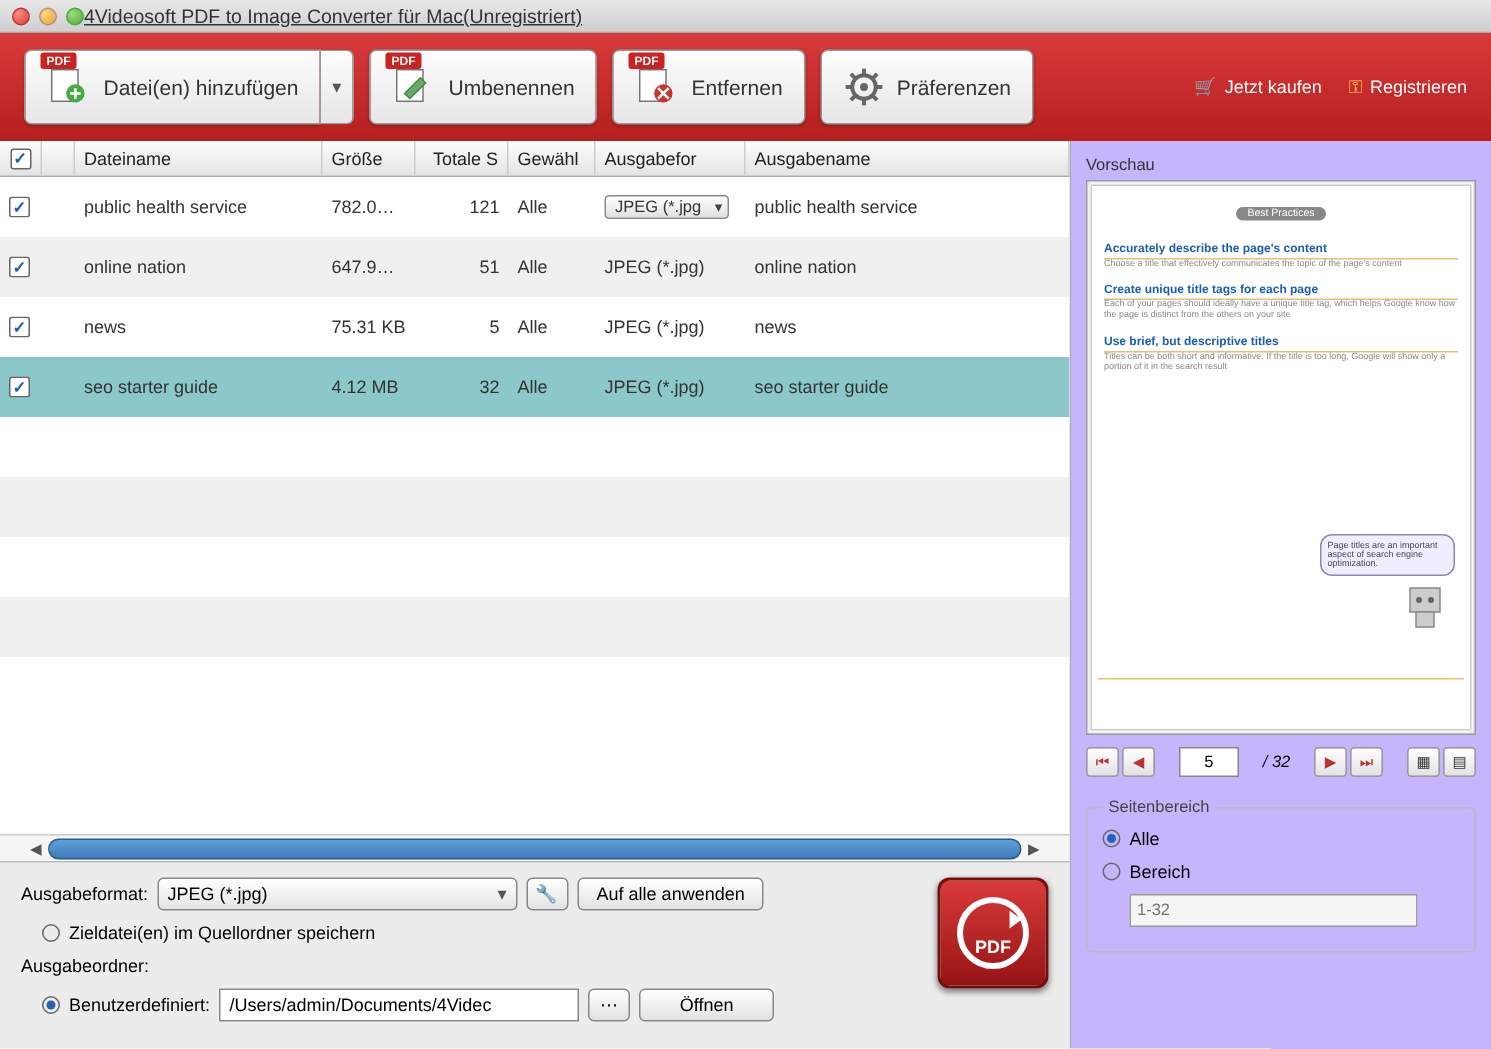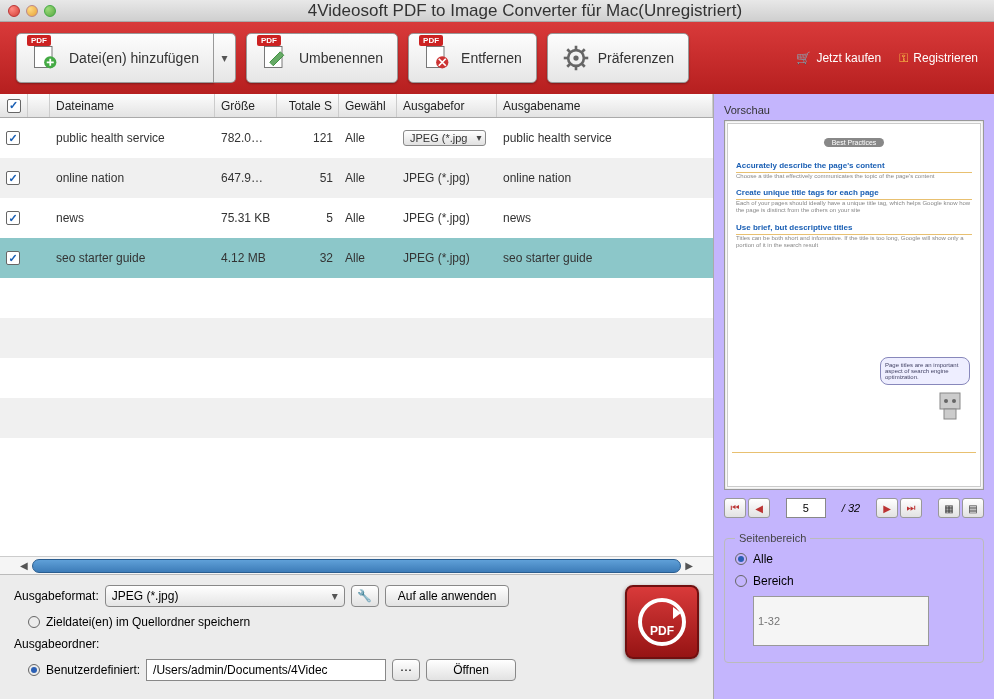--- a/index.html
+++ b/index.html
@@ -5,21 +5,21 @@
 * { box-sizing: border-box; margin: 0; padding: 0; }
 body { font-family: "Lucida Grande", Arial, sans-serif; font-size: 12px; background: #ececec; width: 994px; height: 699px; overflow: hidden; }
 
 
 .titlebar { height: 22px; background: linear-gradient(#e8e8e8, #cfcfcf); display: flex; align-items: center; border-bottom: 1px solid #aaa; }
 .traffic { display: flex; gap: 6px; padding-left: 8px; }
 .traffic span { width: 12px; height: 12px; border-radius: 50%; display: inline-block; }
 .tr-close { background: radial-gradient(circle at 30% 30%, #ff8b82, #d43f36); border:1px solid #b33; }
 .tr-min { background: radial-gradient(circle at 30% 30%, #ffd97f, #e6a238); border:1px solid #b88; }
 .tr-max { background: radial-gradient(circle at 30% 30%, #9bdc7a, #5aa743); border:1px solid #4a4; }
-.titletext { flex:1; text-align:center; font-size:17px; color:#333; }
+.titletext { flex:1; font-size:13px; color:#333;text-decoration:underline; }
 
 
 .toolbar { height: 72px; background: linear-gradient(#d93a3a, #b61f1f); display:flex; align-items:center; padding: 0 16px; gap:10px; }
 .tb-btn { height:50px; background: linear-gradient(#fdfdfd,#e6e6e6); border:1px solid #999; border-radius:5px; display:flex; align-items:center; gap:8px; padding:0 14px; cursor:pointer; color:#333; font-size:14px; box-shadow: 0 1px 2px rgba(0,0,0,0.3); }
 .tb-btn svg { width:28px; height:28px; }
 .tb-split { width:22px; height:50px; background:linear-gradient(#fdfdfd,#e6e6e6); border:1px solid #999; border-left:none; border-radius:0 5px 5px 0; display:flex; align-items:center; justify-content:center; cursor:pointer; }
 .tb-btn.first { border-radius:5px 0 0 5px; }
 .toolbar-right { margin-left:auto; display:flex; gap:18px; }
 .link-btn { color:#fff; font-size:12px; display:flex; align-items:center; gap:5px; cursor:pointer; }
 
@@ -75,21 +75,21 @@
 .pv-pill { background:#888; color:#fff; border-radius:8px; padding:1px 8px; font-size:7px; display:inline-block; margin:6px auto; }
 .pv-h { color:#1a5fb4; font-weight:bold; font-size:8px; margin-top:8px; border-bottom:1px solid #e8c070; padding-bottom:2px; }
 .pv-t { color:#888; font-size:6px; line-height:1.2; }
 .preview-ctrl { display:flex; align-items:center; gap:6px; margin-top:8px; justify-content:space-between; }
 .nav-grp { display:flex; gap:2px; }
 .nav-btn { width:22px; height:20px; border:1px solid #999; border-radius:3px; background:linear-gradient(#fff,#e2e2e2); display:flex; align-items:center; justify-content:center; cursor:pointer; font-size:10px; color:#b33; }
 .page-input { width:40px; height:20px; border:1px solid #888; text-align:center; font-size:11px; }
 
 fieldset { border:1px solid #bbb; border-radius:4px; margin-top:14px; padding:8px 10px; }
 legend { font-size:11px; color:#444; padding:0 4px; }
-.range-input { width:176px; border:1px solid #999; padding:18px 4px; font-size:11px; background:#f5f5f5; color:#888; }
+.range-input { width:192px; border:1px solid #999; padding:4px 4px; font-size:11px; background:#f5f5f5; color:#888; }
 .hint { font-size:11px; color:#444; margin-top:6px; }
 
 .pdf-badge { position:absolute; top:-8px; left:-4px; background:#cc2222; color:#fff; font-size:8px; padding:1px 4px; border-radius:2px; font-weight:bold; }
 .icon-wrap { position:relative; width:30px; height:30px; }
 .bottom-flex { display:flex; align-items:flex-start; }
 .bottom-left { flex:1; }
 </style>
 </head>
 <body>
 

